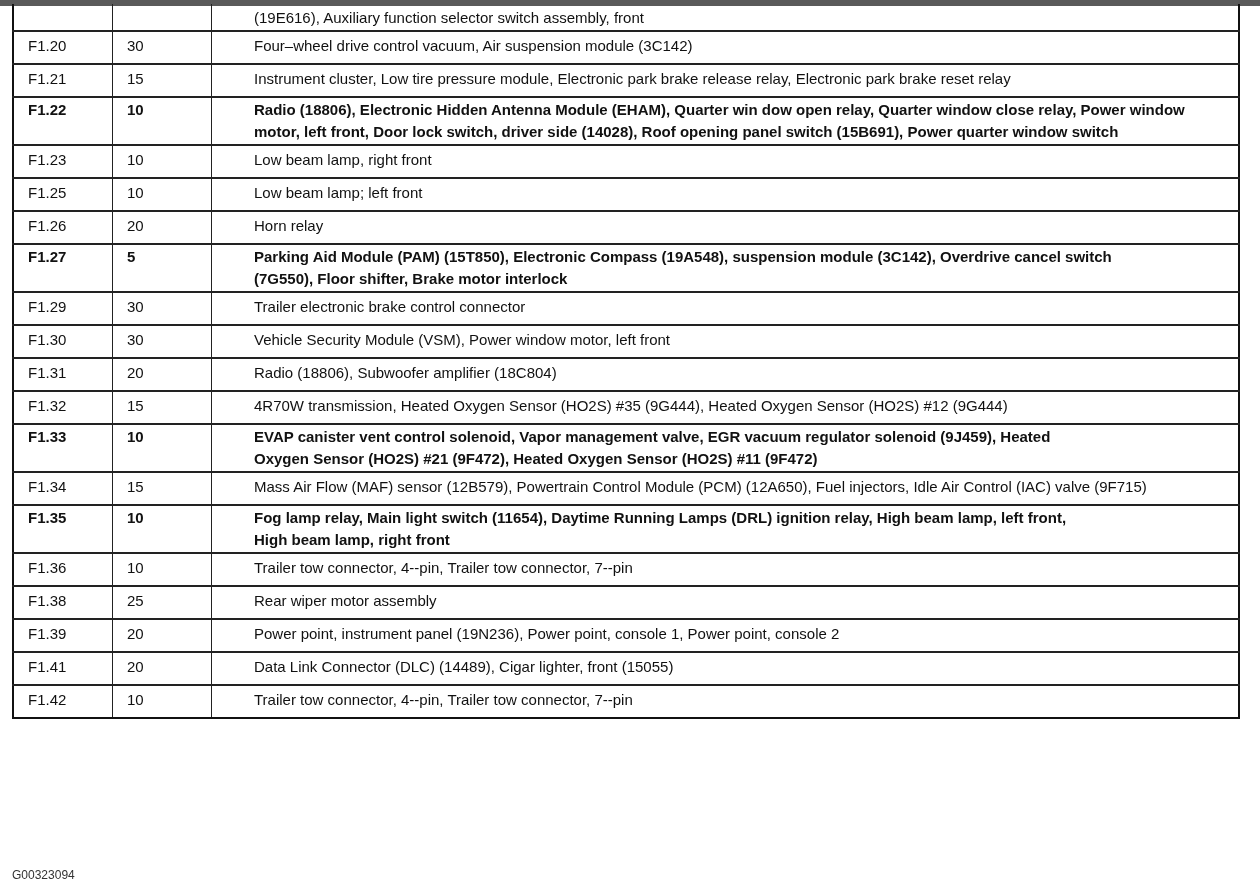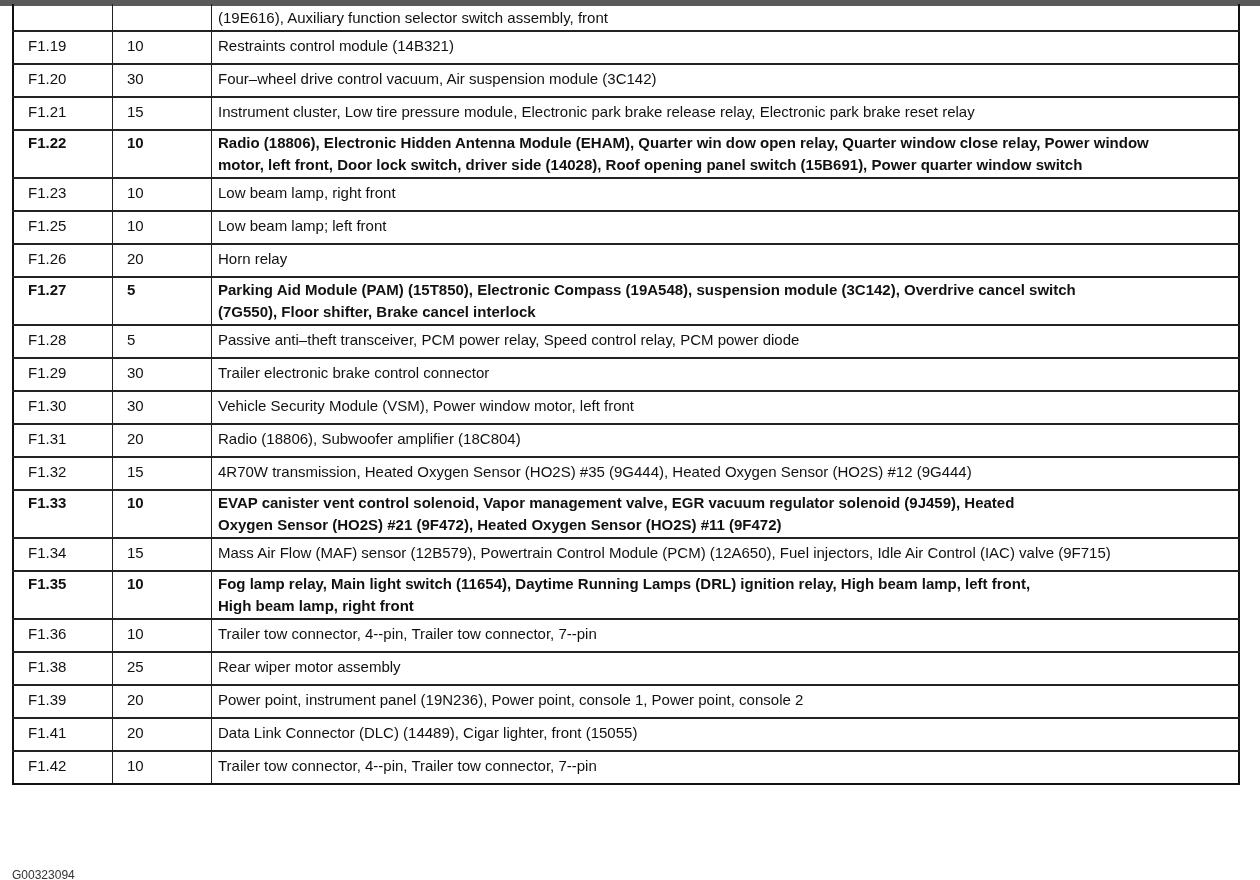--- a/index.html
+++ b/index.html
@@ -18,42 +18,35 @@
     font-size: 15px; line-height: 22px; vertical-align: top;
     padding: 1px 0 1px 0;
   }
   td.c-id { width: 84px; padding-left: 14px !important; }
   td.c-amp { width: 84px; padding-left: 14px !important; }
   td.c-desc { padding-left: 6px !important; padding-right: 4px !important; }
   tr.r1 td { height: 27px; padding-top: 3px; }
   tr.r1 td.c-desc { padding-top: 3px; }
   tr.r2 td { height: 40px; font-weight: bold; }
   tr.first td { border-top: none; height: 22px; padding-top: 0; }
-  .desc-line { display: block; }
+  .desc-line { display: block; margin-left: 36px; }
   .footer { position: absolute; left: 12px; top: 868px; font-size: 12px; color: #333; }
 </style>
 </head>
 <body>
 
 <div class="topbar"></div>
 
 <table class="fuse">
   <tbody id="fuse-body">
       <tr class="r1 first">
         <td class="c-id"></td>
         <td class="c-amp"></td>
         <td class="c-desc">
           <span class="desc-line">(19E616), Auxiliary function  selector switch assembly, front</span>
-        </td>
-      </tr>
-      <tr class="r1">
-        <td class="c-id">F1.19</td>
-        <td class="c-amp">10</td>
-        <td class="c-desc">
-          <span class="desc-line">Restraints control module (14B321)</span>
         </td>
       </tr>
       <tr class="r1">
         <td class="c-id">F1.20</td>
         <td class="c-amp">30</td>
         <td class="c-desc">
           <span class="desc-line">Four–wheel drive control vacuum, Air suspension module (3C142)</span>
         </td>
       </tr>
       <tr class="r1">
@@ -90,28 +83,21 @@
         <td class="c-amp">20</td>
         <td class="c-desc">
           <span class="desc-line">Horn relay</span>
         </td>
       </tr>
       <tr class="r2">
         <td class="c-id">F1.27</td>
         <td class="c-amp">5</td>
         <td class="c-desc">
           <span class="desc-line">Parking Aid Module (PAM) (15T850), Electronic Compass (19A548), suspension module (3C142), Overdrive cancel switch</span>
-          <span class="desc-line">(7G550), Floor  shifter, Brake cancel interlock</span>
-        </td>
-      </tr>
-      <tr class="r1">
-        <td class="c-id">F1.28</td>
-        <td class="c-amp">5</td>
-        <td class="c-desc">
-          <span class="desc-line">Passive anti–theft transceiver, PCM power relay, Speed control relay,  PCM power diode</span>
+          <span class="desc-line">(7G550), Floor  shifter, Brake motor interlock</span>
         </td>
       </tr>
       <tr class="r1">
         <td class="c-id">F1.29</td>
         <td class="c-amp">30</td>
         <td class="c-desc">
           <span class="desc-line">Trailer electronic brake control connector</span>
         </td>
       </tr>
       <tr class="r1">

